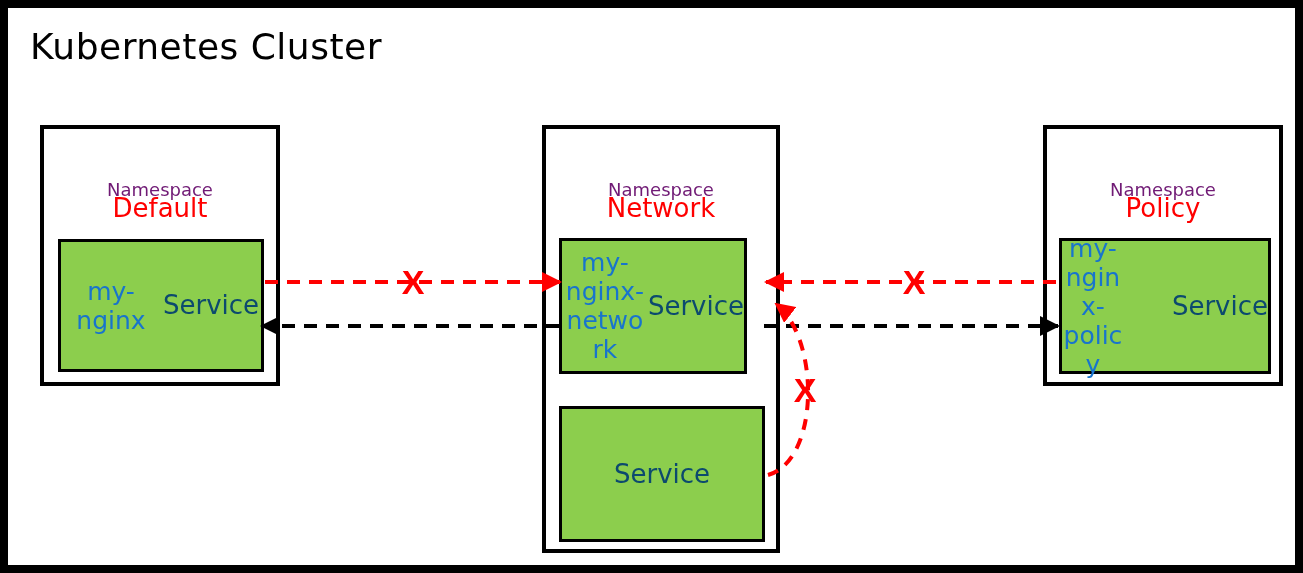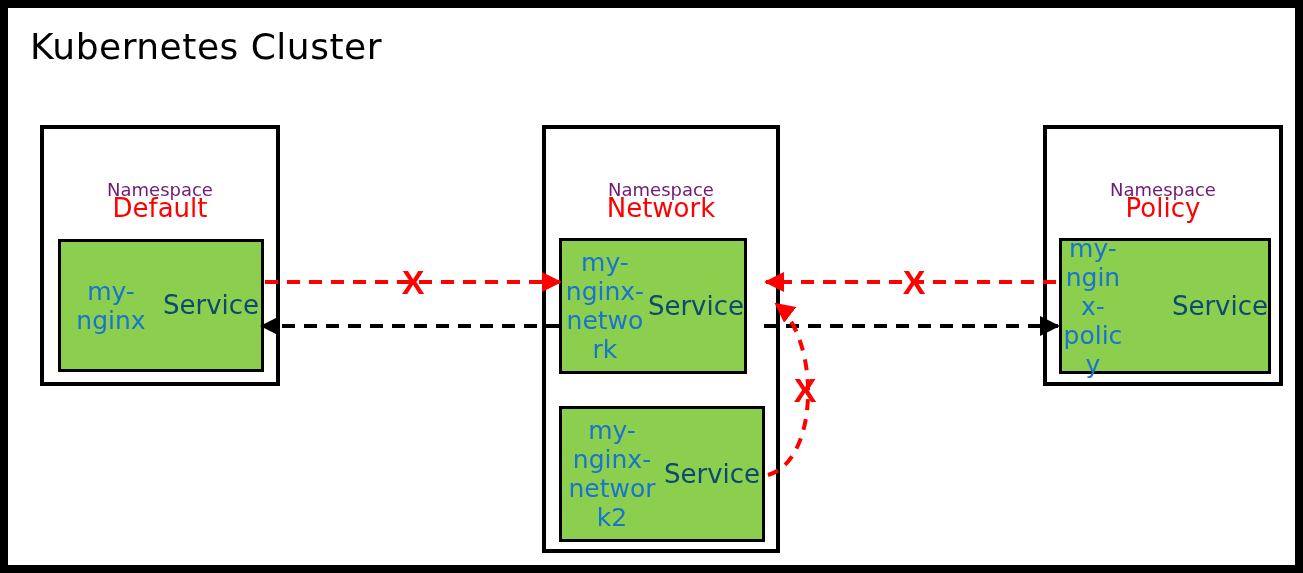--- a/index.html
+++ b/index.html
@@ -112,21 +112,20 @@
   </div>
 
   <div class="namespace-box" style="left:534px; top:117px; width:238px; height:428px;">
     <div class="ns-title" style="top:16px;">Network</div>
     <div class="ns-subtitle" style="top:50px;">Namespace</div>
     <div class="service-box" style="left:13px; top:109px; width:188px; height:136px;">
       <div class="svc-name">my-nginx-network</div>
       <div class="svc-kind">Service</div>
     </div>
     <div class="service-box" style="left:13px; top:277px; width:206px; height:136px;">
-      <div class="svc-name">my-nginx-network2</div>
       <div class="svc-kind">Service</div>
     </div>
   </div>
 
   <div class="namespace-box" style="left:1035px; top:117px; width:240px; height:261px;">
     <div class="ns-title" style="top:16px;">Policy</div>
     <div class="ns-subtitle" style="top:50px;">Namespace</div>
     <div class="service-box" style="left:12px; top:109px; width:212px; height:136px;gap:48px;">
       <div class="svc-name">my-nginx-policy</div>
       <div class="svc-kind">Service</div>

